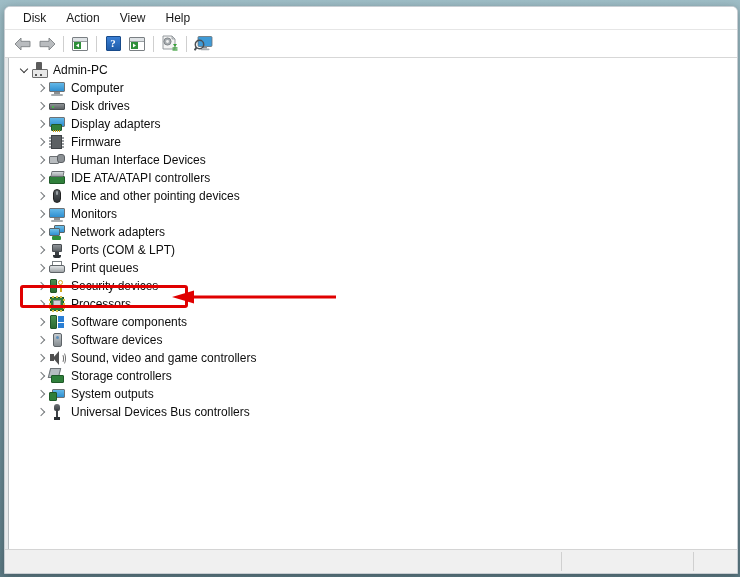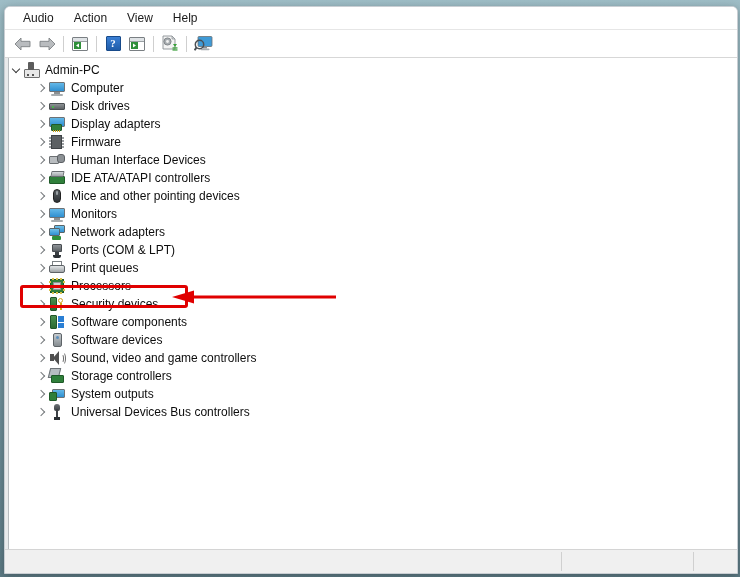--- a/index.html
+++ b/index.html
@@ -142,21 +142,21 @@
     left: 0; top: 3px;
     width: 100%;
   }
   .row {
     height: 18px;
     display: flex;
     align-items: center;
     position: relative;
     white-space: nowrap;
   }
-  .row.lvl0 { padding-left: 1px; }
+  .row.lvl0 { padding-left: 9px; }
   .row.lvl1 { padding-left: 27px; }
   .chev {
     width: 14px;
     min-width: 14px;
     height: 18px;
     display: flex;
     align-items: center;
     justify-content: center;
     position: relative;
   }
@@ -669,21 +669,21 @@
 </style>
 </head>
 <body>
 
 <div id="desktop"></div>
 
 <div id="window">
 
 
   <div id="menubar">
-    <div class="menu-item">Audio</div>
+    <div class="menu-item">Disk</div>
     <div class="menu-item">Action</div>
     <div class="menu-item">View</div>
     <div class="menu-item">Help</div>
   </div>
 
   <div id="toolbar">
 
     <div class="tb">
       <svg width="18" height="14" viewBox="0 0 18 14">
         <polygon points="1,7 7,1 7,4.3 16,4.3 16,9.7 7,9.7 7,13" fill="#b9bcbf" stroke="#7d8184" stroke-width="0.9"></polygon>
@@ -871,20 +871,30 @@
         <div class="lbl">Ports (COM &amp; LPT)</div>
       </div>
 
       <div class="row lvl1">
         <div class="chev"></div>
         <div class="ico i-print">
           <div class="paper"></div>
             <div class="body"></div>
         </div>
         <div class="lbl">Print queues</div>
+      </div>
+
+      <div class="row lvl1">
+        <div class="chev"></div>
+        <div class="ico i-sec">
+          <div class="tower"></div>
+            <div class="key"></div>
+            <div class="keyst"></div>
+        </div>
+        <div class="lbl">Security devices</div>
       </div>
 
       <div class="row lvl1">
         <div class="chev"></div>
         <div class="ico i-cpu">
           <div class="outer"></div>
             <div class="inner"></div>
           <div class="pn" style="left:0;top:3px"></div>
             <div class="pn" style="left:0;top:7px"></div>
           <div class="pn" style="left:0;top:11px"></div>
@@ -896,30 +906,20 @@
           <div class="pn" style="left:11px;top:0"></div>
           <div class="pn" style="left:3px;top:14px"></div>
             <div class="pn" style="left:7px;top:14px"></div>
           <div class="pn" style="left:11px;top:14px"></div>
         </div>
         <div class="lbl">Processors</div>
       </div>
 
       <div class="row lvl1">
         <div class="chev"></div>
-        <div class="ico i-sec">
-          <div class="tower"></div>
-            <div class="key"></div>
-            <div class="keyst"></div>
-        </div>
-        <div class="lbl">Security devices</div>
-      </div>
-
-      <div class="row lvl1">
-        <div class="chev"></div>
         <div class="ico i-swc">
           <div class="tower"></div>
             <div class="puz"></div>
             <div class="puz2"></div>
         </div>
         <div class="lbl">Software components</div>
       </div>
 
       <div class="row lvl1">
         <div class="chev"></div>

